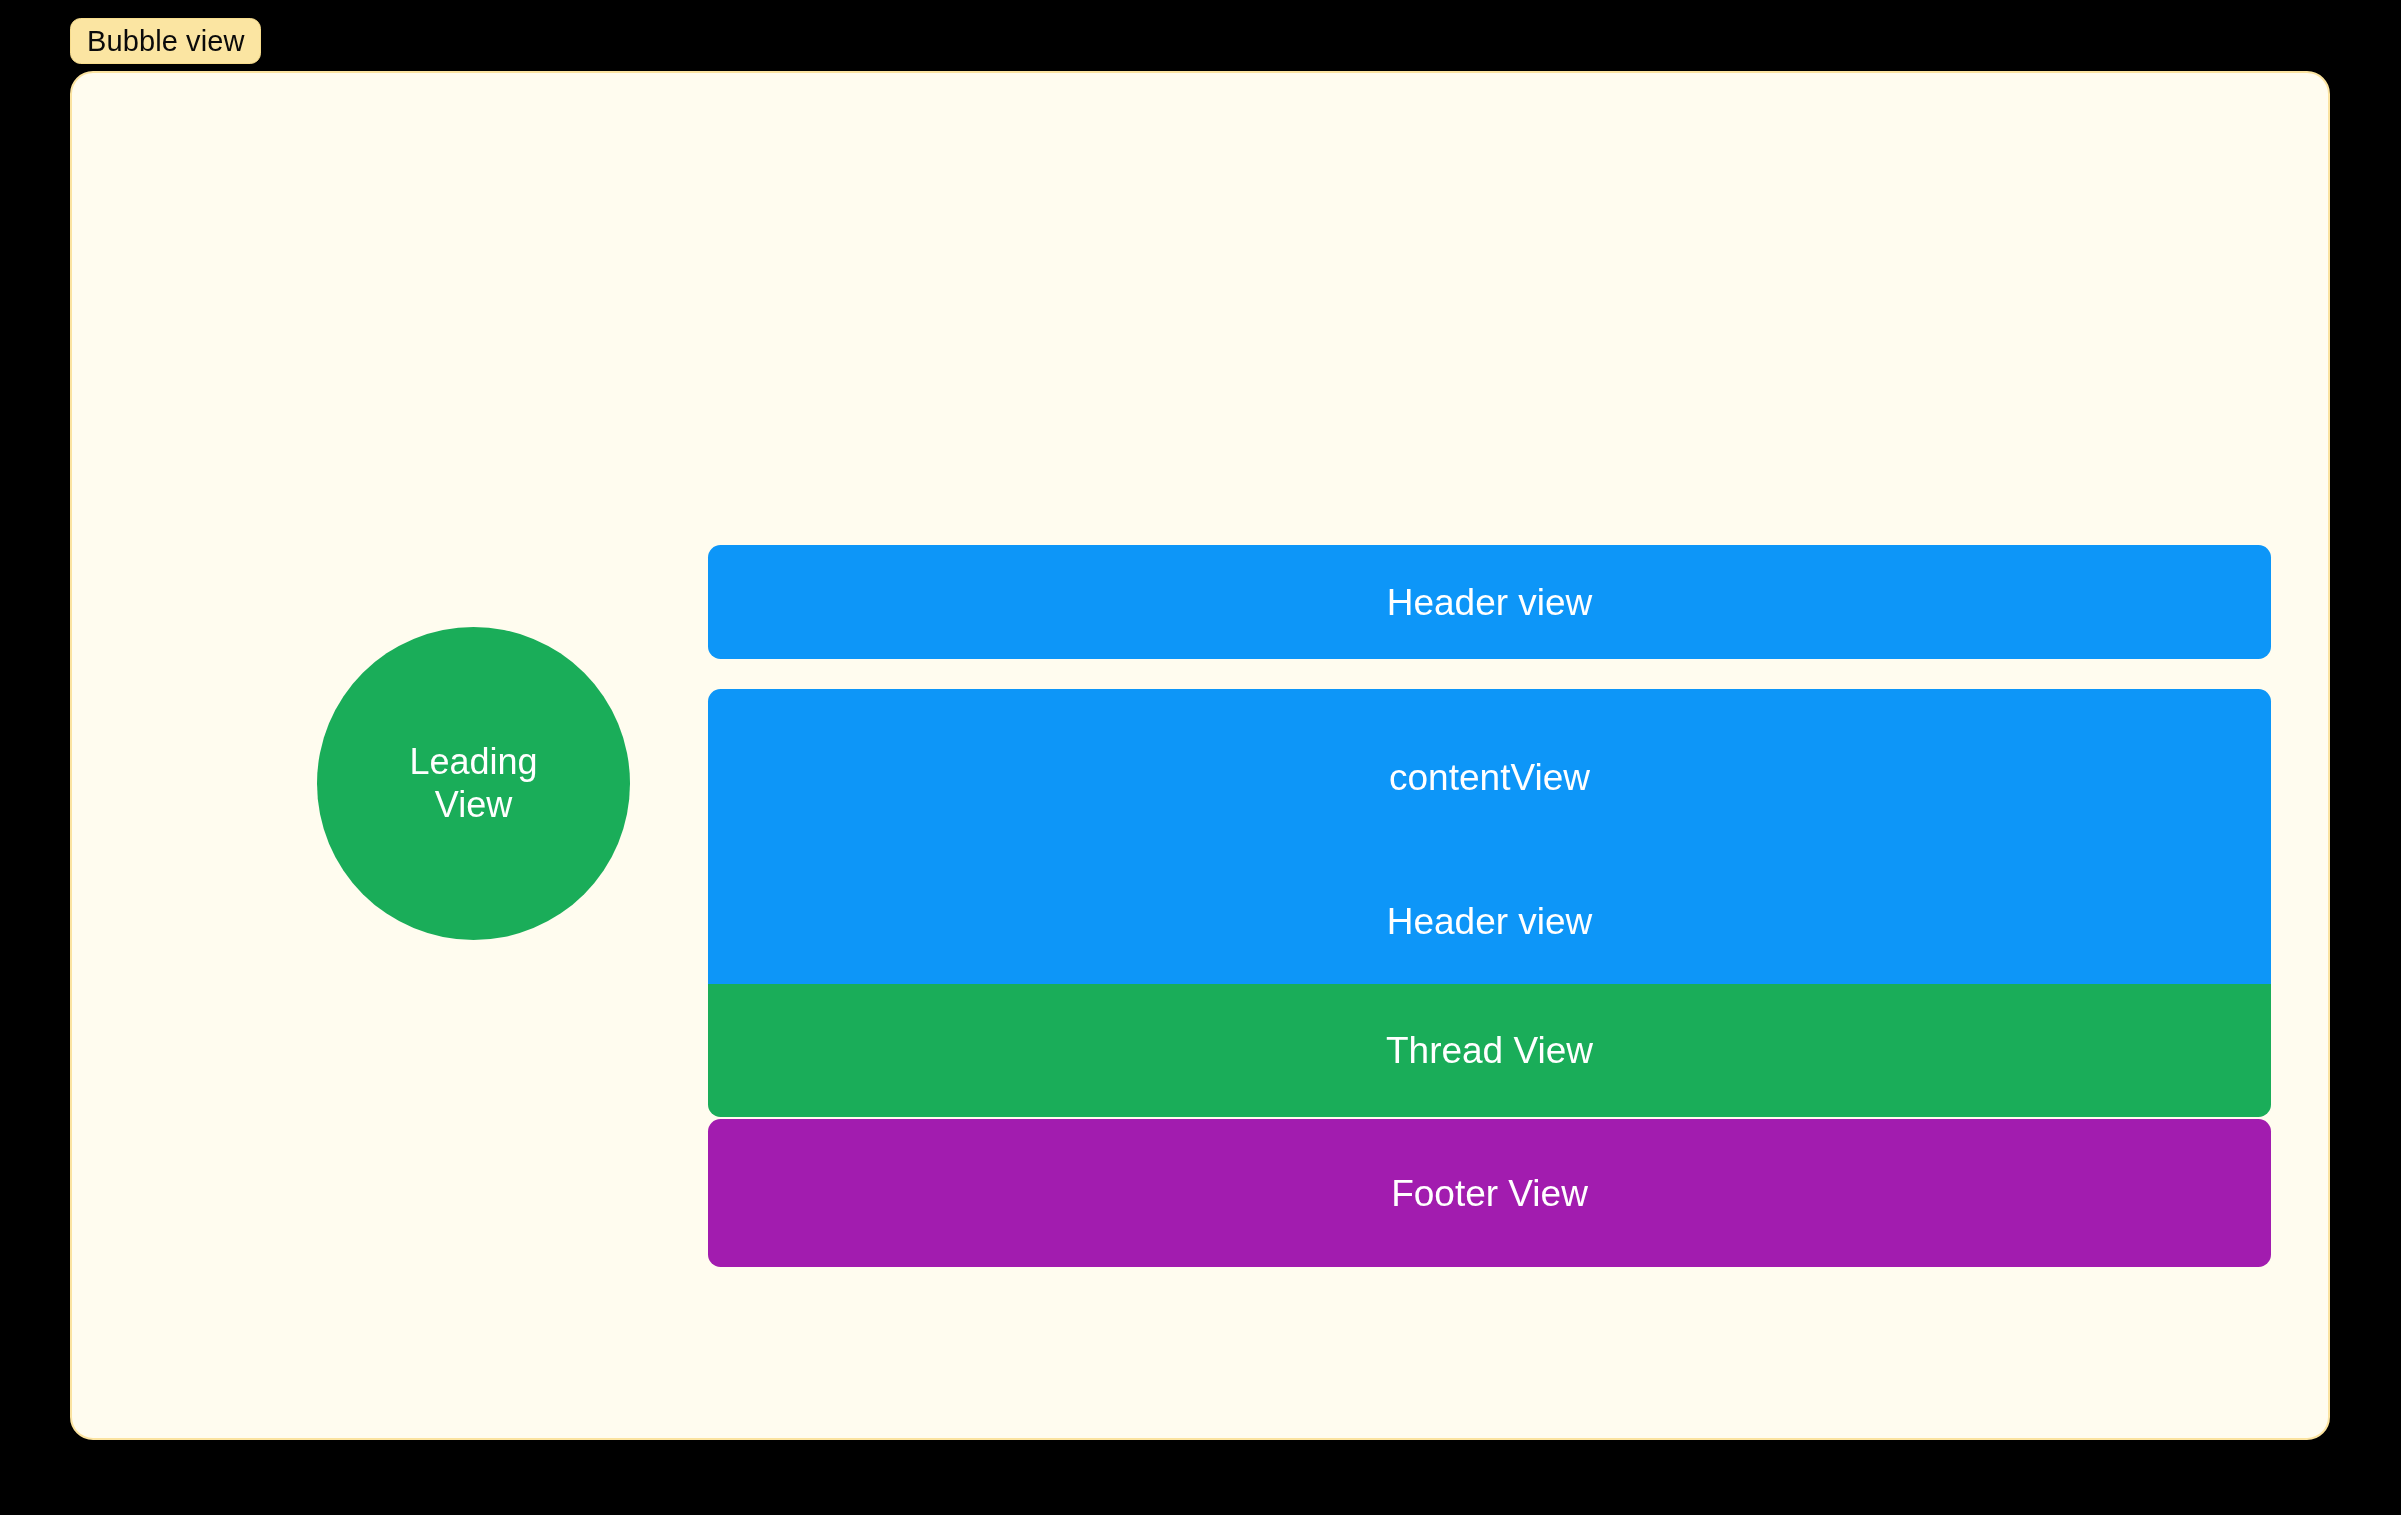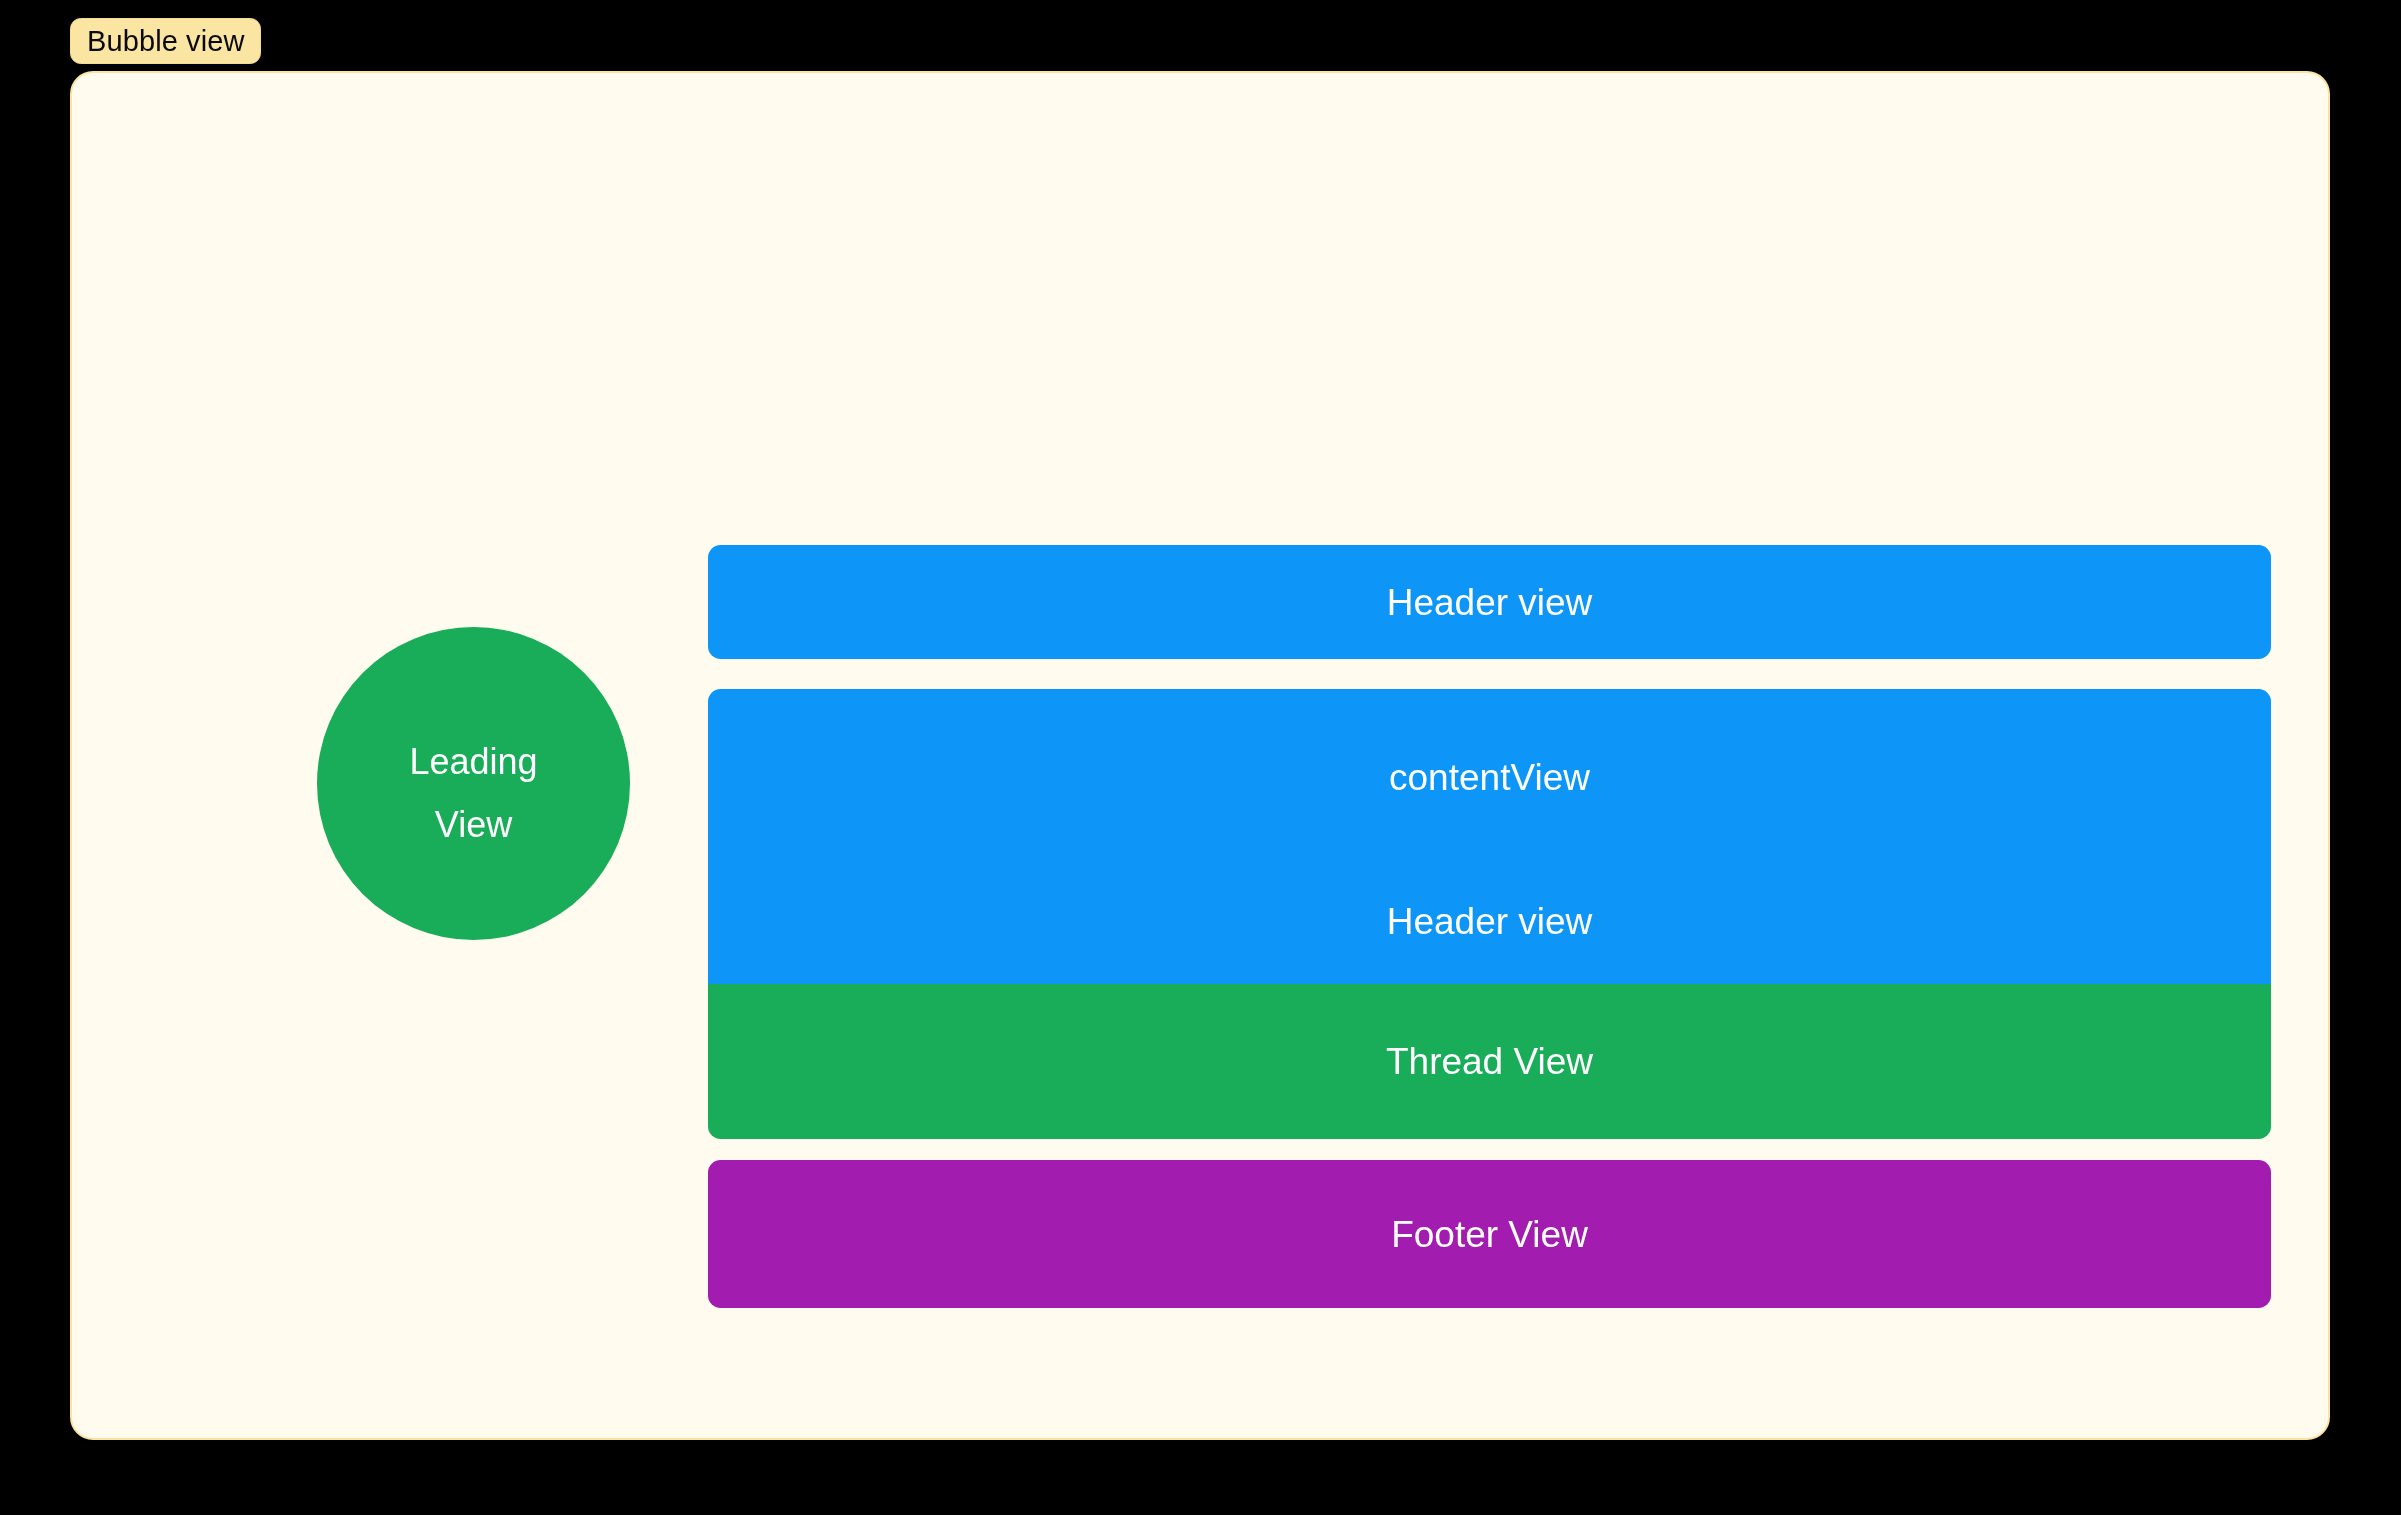--- a/index.html
+++ b/index.html
@@ -64,21 +64,20 @@
     align-items: center;
     justify-content: center;
     box-sizing: border-box;
   }
   #leading-view .circle-line {
     color: #FFFFFF;
     font-size: 36px;
     line-height: 1.18;
     text-align: center;
     white-space: nowrap;
-    margin-top: 20px;
   }
 
   
   #view-stack {
     position: absolute;
     left: 636px;
     top: 472px;
     width: 1563px;
   }
 
@@ -118,24 +117,24 @@
   }
   #content-view .label-content {
     top: 70px;
   }
   #content-view .label-bottom {
     top: 214px;
   }
 
   
   #thread-view {
-    height: 155px;
+    height: 133px;
     background: #1AAD59;
     border-radius: 0 0 12.5px 12.5px;
-    margin-bottom: 21px;
+    margin-bottom: 2px;
   }
   #thread-view .bar-label {
     top: 50%;
     transform: translateY(-50%);
   }
 
   
   #footer-view {
     height: 148px;
     background: #a21caf;

